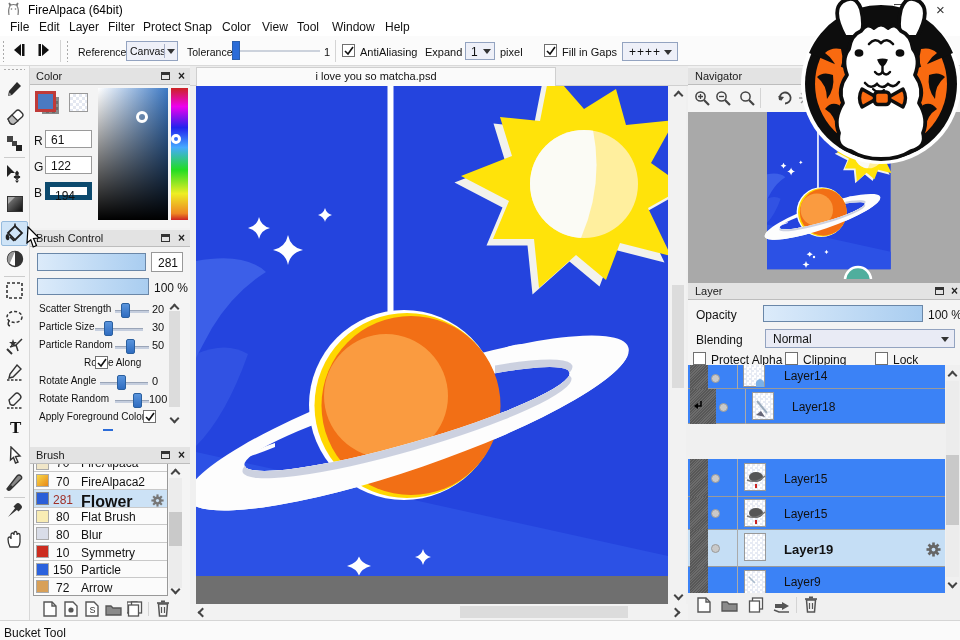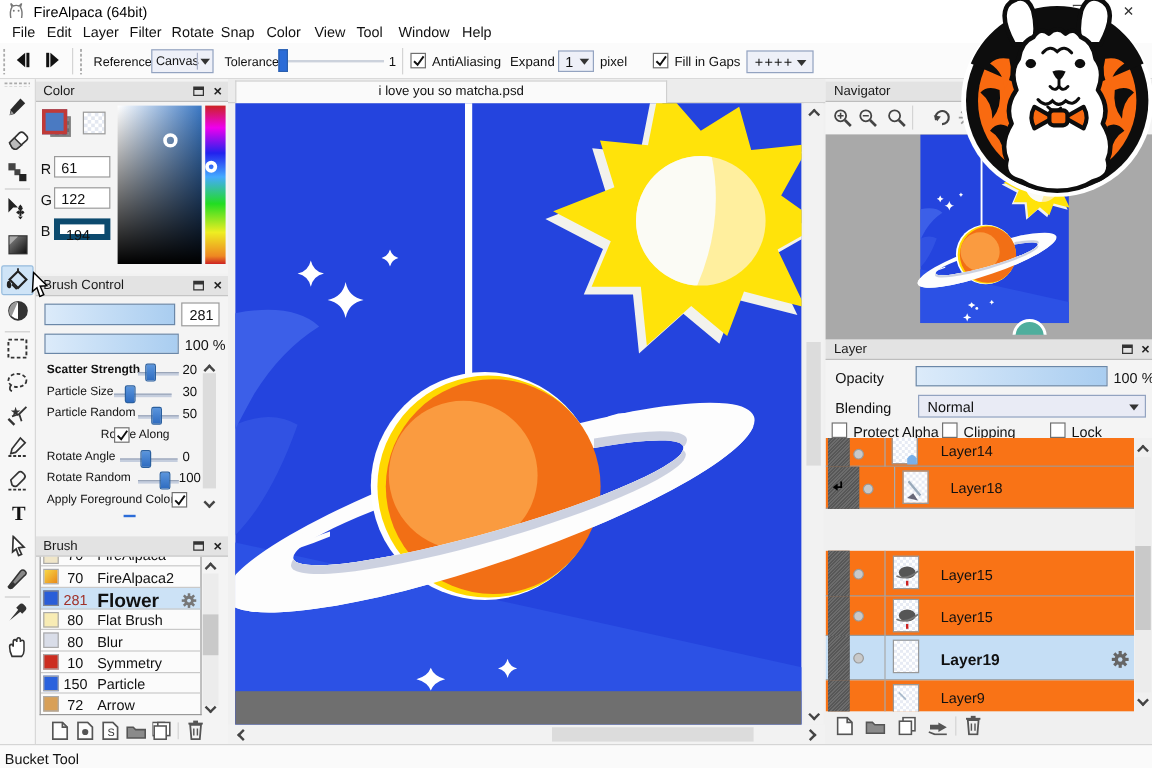--- a/index.html
+++ b/index.html
@@ -14,21 +14,21 @@
 .combo{position:absolute;background:#eef0f8;border:1px solid #93a3c0;}
 .slider-big{position:absolute;border:1px solid #6a87a8;background:linear-gradient(90deg,#dcebfa,#a9cdf0);}
 .mini-track{position:absolute;height:3px;background:#c5cede;border-top:1px solid #9aa5b8;}
 .mini-thumb{position:absolute;width:9px;height:15px;background:linear-gradient(180deg,#5a95dd,#2f6cc0);border:1px solid #2a5f9e;border-radius:2px;}
 .caret-u{position:absolute;width:7px;height:7px;border-left:2px solid #444;border-top:2px solid #444;transform:rotate(45deg);}
 .caret-d{position:absolute;width:7px;height:7px;border-left:2px solid #444;border-top:2px solid #444;transform:rotate(225deg);}
 .caret-l{position:absolute;width:7px;height:7px;border-left:2px solid #444;border-top:2px solid #444;transform:rotate(-45deg);}
 .caret-r{position:absolute;width:7px;height:7px;border-left:2px solid #444;border-top:2px solid #444;transform:rotate(135deg);}
 .checker{background-image:conic-gradient(#e4e8f1 25%,#fff 0 50%,#e4e8f1 0 75%,#fff 0);background-size:6px 6px;}
 .sep-v{position:absolute;width:1px;background:#d4d4d4;}
-.lrow{position:absolute;left:688px;width:257px;background:#f97316;border-bottom:1px solid #9a9a9a;}
+.lrow{position:absolute;left:688px;width:257px;background:#3b82f6;border-bottom:1px solid #9a9a9a;}
 .lname{position:absolute;left:96px;font-size:12px;color:#111;}
 .eyedot{position:absolute;left:23px;width:9px;height:9px;border-radius:50%;background:#c9c9c9;border:1px solid #9a9a9a;}
 .lthumb{position:absolute;left:55px;width:22px;height:28px;border:1px solid #999;background-image:conic-gradient(#e7ebf4 25%,#fff 0 50%,#e7ebf4 0 75%,#fff 0);background-size:5px 5px;}
 .darkstrip{background:#606060;background-image:repeating-linear-gradient(135deg,#575757 0 1px,#6c6c6c 1px 2px);}
 </style></head>
 <body>
 
 <div class="abs" style="left:0;top:0;width:960px;height:18px;background:#fff;"></div>
 <svg class="abs" style="left:6px;top:2px;" width="15" height="15" viewBox="0 0 15 15">
     <path d="M3,13 Q2,7 4,4 L3,1 5,3 Q7.5,2 10,3 L12,1 11,4 Q13,7 12,13" fill="none" stroke="#777" stroke-width="1.2"></path>
@@ -36,21 +36,21 @@
     <circle cx="9.5" cy="7" r="0.8" fill="#777"></circle>
   </svg>
 <div class="abs" style="left:28px;top:3px;font-size:12px;color:#000;">FireAlpaca (64bit)</div>
 <div class="abs" style="left:936px;top:1px;font-size:15px;color:#333;">×</div>
 
 <div class="abs" style="left:0;top:18px;width:960px;height:18px;background:#fff;font-size:12px;">
 <span class="abs" style="left:10px;top:2px;">File</span>
 <span class="abs" style="left:39px;top:2px;">Edit</span>
 <span class="abs" style="left:69px;top:2px;">Layer</span>
 <span class="abs" style="left:108px;top:2px;">Filter</span>
-<span class="abs" style="left:143px;top:2px;">Rotate</span>
+<span class="abs" style="left:143px;top:2px;">Protect</span>
 <span class="abs" style="left:184px;top:2px;">Snap</span>
 <span class="abs" style="left:222px;top:2px;">Color</span>
 <span class="abs" style="left:262px;top:2px;">View</span>
 <span class="abs" style="left:297px;top:2px;">Tool</span>
 <span class="abs" style="left:332px;top:2px;">Window</span>
 <span class="abs" style="left:385px;top:2px;">Help</span>
 </div>
 
 <div class="abs" style="left:0;top:36px;width:960px;height:30px;background:#fbfbfb;border-bottom:1px solid #d9d9d9;">
 <div class="abs" style="left:2px;top:4px;width:3px;height:22px;background-image:radial-gradient(circle,#aaa 1px,transparent 1px);background-size:3px 4px;"></div>
@@ -224,21 +224,21 @@
       <span class="xbtn" style="right:5px;top:3px;">×</span>
     </div>
  <div class="abs" style="left:0;top:181px;width:160px;height:200px;background:#f4f4f4;font-size:10px;">
    <div class="slider-big" style="left:7px;top:6px;width:109px;height:18px;"></div>
    <div class="abs" style="left:121px;top:5px;width:32px;height:20px;background:#fff;border:1px solid #999;">
         <span style="position:absolute;right:4px;top:3px;font-size:12px;">281</span>
       </div>
    <div class="slider-big" style="left:7px;top:31px;width:112px;height:17px;"></div>
    <span class="abs" style="left:124px;top:34px;font-size:12px;">100 %</span>
 
-   <span class="abs" style="left:9px;top:56px;font-weight:bold;">Scatter Strength</span>
+   <span class="abs" style="left:9px;top:56px;">Scatter Strength</span>
    <div class="mini-track" style="left:85px;top:63px;width:34px;"></div>
       <div class="mini-thumb" style="left:91px;top:56px;"></div>
    <span class="abs" style="left:122px;top:56px;font-size:11px;">20</span>
    <span class="abs" style="left:9px;top:74px;">Particle Size</span>
    <div class="mini-track" style="left:65px;top:81px;width:48px;"></div>
       <div class="mini-thumb" style="left:74px;top:74px;"></div>
    <span class="abs" style="left:122px;top:74px;font-size:11px;">30</span>
    <span class="abs" style="left:9px;top:92px;">Particle Random</span>
    <div class="mini-track" style="left:85px;top:99px;width:34px;"></div>
       <div class="mini-thumb" style="left:96px;top:92px;"></div>

